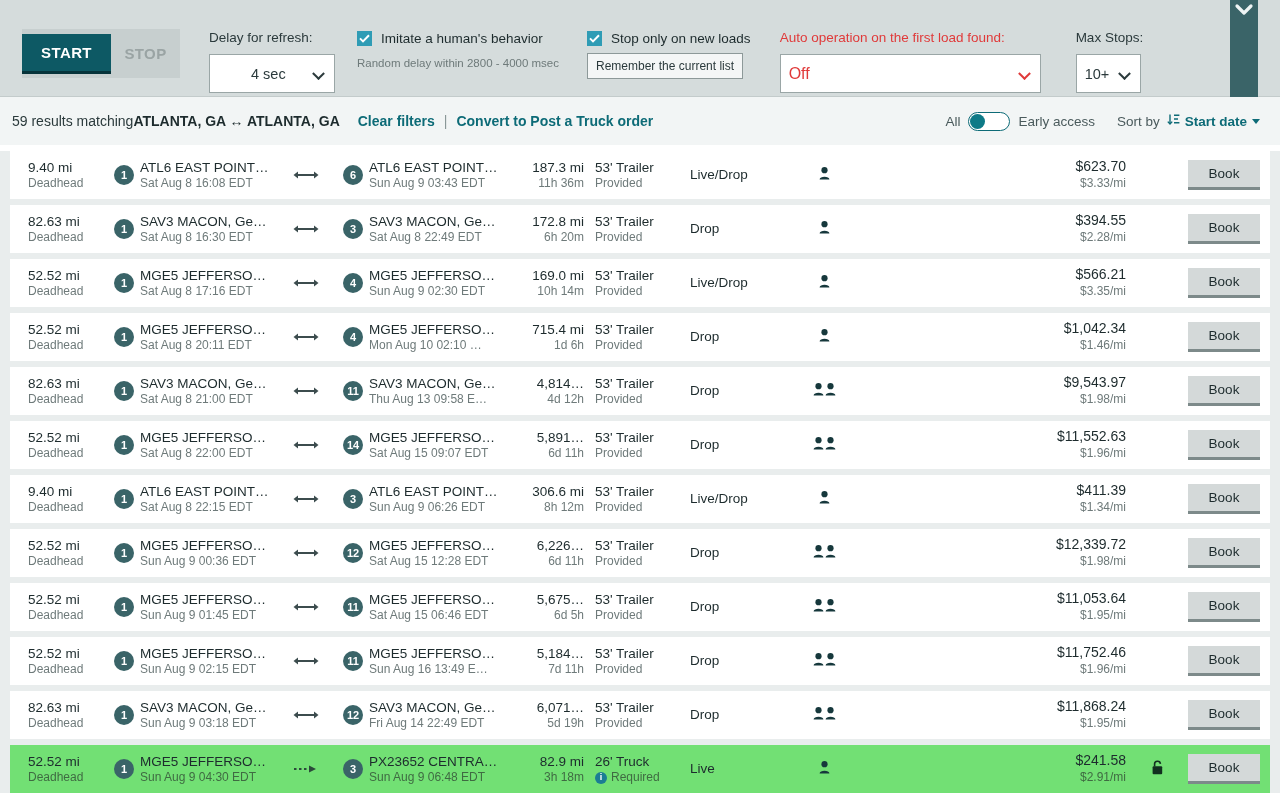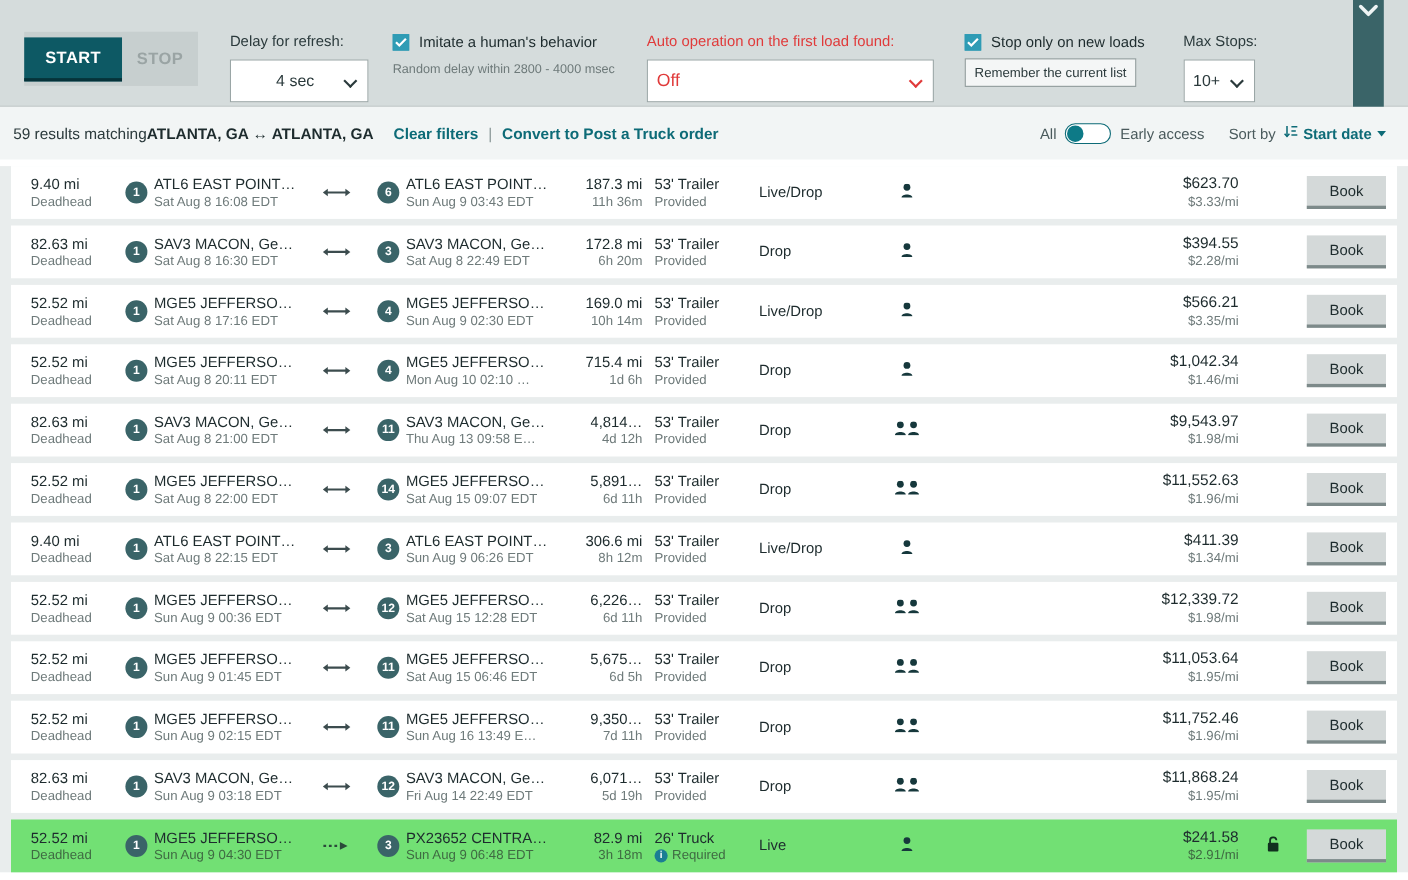--- a/index.html
+++ b/index.html
@@ -277,39 +277,39 @@
         <span class="chk">
           <svg width="11" height="9" viewBox="0 0 11 9" aria-hidden="true">
               <path d="M1 4.4 L4 7.4 L10 1.2" stroke="#ffffff" stroke-width="2" fill="none"></path>
             </svg>
         </span>
         <span class="chktext">Imitate a human's behavior</span>
       </div>
       <div class="hint">Random delay within 2800 - 4000 msec</div>
     </div>
 
+    <div class="field" style="margin-left:28px; margin-top:17px;">
+      <div class="chkrow">
+        <span class="chk">
+          <svg width="11" height="9" viewBox="0 0 11 9" aria-hidden="true">
+              <path d="M1 4.4 L4 7.4 L10 1.2" stroke="#ffffff" stroke-width="2" fill="none"></path>
+            </svg>
+        </span>
+        <span class="chktext">Stop only on new loads</span>
+      </div>
+      <button class="remember">Remember the current list</button>
+    </div>
+
     <div class="field" style="margin-left:29px; margin-top:16px;">
       <span class="lbl lbl-red">Auto operation on the first load found:</span>
       <span class="sel-wrap sel-auto-wrap">
         <select class="sel-auto">
           <option>Off</option>
         </select>
       </span>
-    </div>
-
-    <div class="field" style="margin-left:28px; margin-top:17px;">
-      <div class="chkrow">
-        <span class="chk">
-          <svg width="11" height="9" viewBox="0 0 11 9" aria-hidden="true">
-              <path d="M1 4.4 L4 7.4 L10 1.2" stroke="#ffffff" stroke-width="2" fill="none"></path>
-            </svg>
-        </span>
-        <span class="chktext">Stop only on new loads</span>
-      </div>
-      <button class="remember">Remember the current list</button>
     </div>
 
     <div class="field" style="margin-left:35px; margin-top:16px;">
       <span class="lbl">Max Stops:</span>
       <span class="sel-wrap">
         <select class="sel-stops">
           <option>10+</option>
         </select>
       </span>
     </div>
@@ -868,21 +868,21 @@
           </svg></span>
       </div>
       <div class="c-stopbadge">
         <span class="badge">11</span>
       </div>
       <div class="cell c-dest">
         <span class="c-main">MGE5 JEFFERSO…</span>
         <span class="c-sub">Sun Aug 16 13:49 E…</span>
       </div>
       <div class="cell c-dist">
-        <span class="c-main">9,350…</span>
+        <span class="c-main">5,184…</span>
         <span class="c-sub">7d 11h</span>
       </div>
       <div class="cell c-equip">
         <span class="c-main">53' Trailer</span>
         <span class="c-sub">Provided</span>
       </div>
       <div class="cell c-load">
         <span class="c-main">Drop</span>
       </div>
       <div class="c-people">

